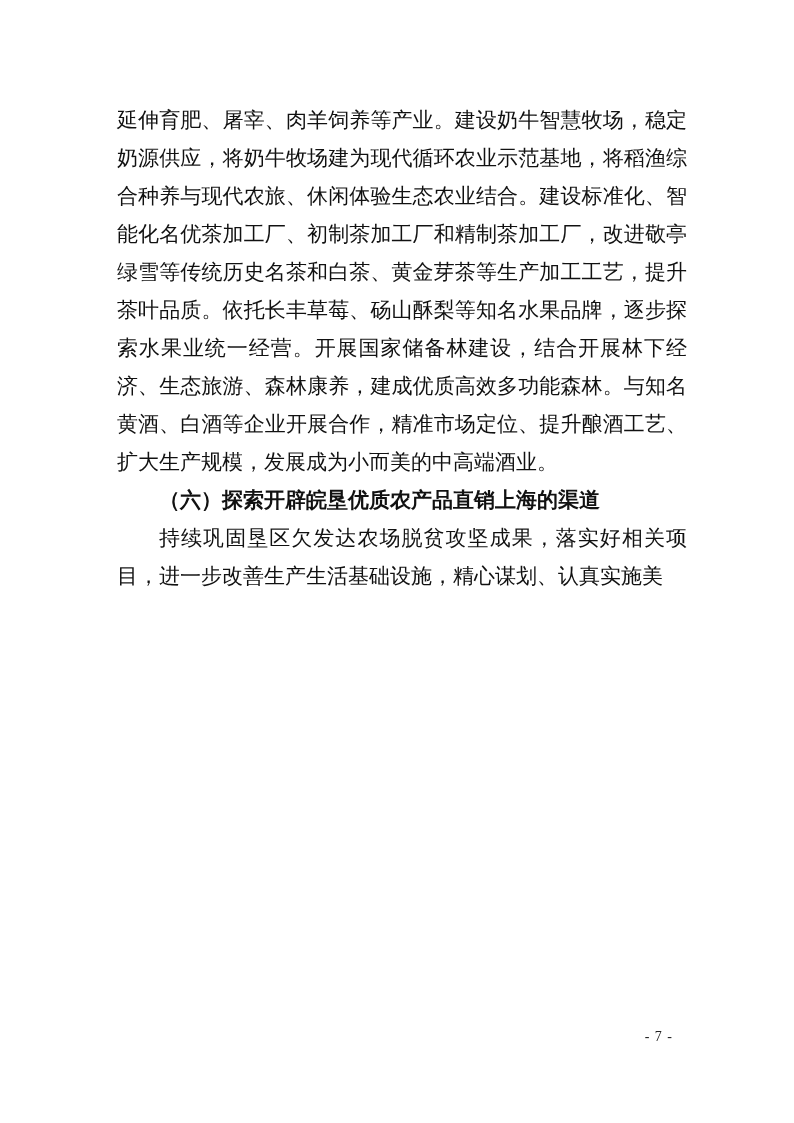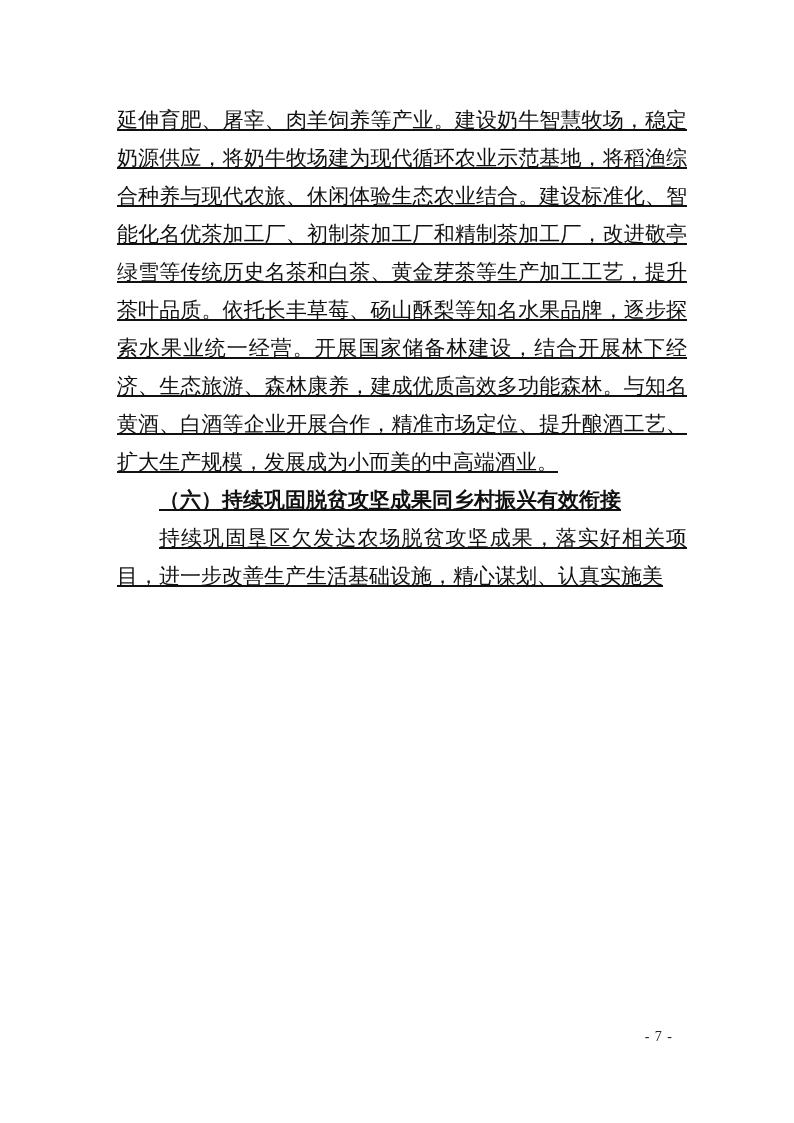--- a/index.html
+++ b/index.html
@@ -17,21 +17,20 @@
   }
   .doc-body {
     position: absolute;
     left: 117px;
     top: 101px;
     width: 570px;
     font-size: 21px;
     line-height: 38px;
     text-align: justify;
     text-justify: inter-ideograph;
-    text-decoration: underline;
   }
   .doc-body p {
     margin: 0;
     padding: 0;
   }
   .para-indent {
     text-indent: 2em;
   }
   .section-heading {
     text-indent: 2em;
@@ -45,17 +44,17 @@
     line-height: 18px;
     color: #222222;
     letter-spacing: 1px;
   }
 </style>
 </head>
 <body>
 
 <div class="doc-body">
   <p class="para">延伸育肥、屠宰、肉羊饲养等产业。建设奶牛智慧牧场，稳定奶源供应，将奶牛牧场建为现代循环农业示范基地，将稻渔综合种养与现代农旅、休闲体验生态农业结合。建设标准化、智能化名优茶加工厂、初制茶加工厂和精制茶加工厂，改进敬亭绿雪等传统历史名茶和白茶、黄金芽茶等生产加工工艺，提升茶叶品质。依托长丰草莓、砀山酥梨等知名水果品牌，逐步探索水果业统一经营。开展国家储备林建设，结合开展林下经济、生态旅游、森林康养，建成优质高效多功能森林。与知名黄酒、白酒等企业开展合作，精准市场定位、提升酿酒工艺、扩大生产规模，发展成为小而美的中高端酒业。</p>
-  <p class="section-heading">（六）持续巩固脱贫攻坚成果同乡村振兴有效衔接</p>
+  <p class="section-heading">（六）探索开辟皖垦优质农产品直销上海的渠道</p>
   <p class="para para-indent">持续巩固垦区欠发达农场脱贫攻坚成果，落实好相关项目，进一步改善生产生活基础设施，精心谋划、认真实施美</p>
 </div>
 
 <div class="page-number">- 7 -</div>
 
 </body></html>

